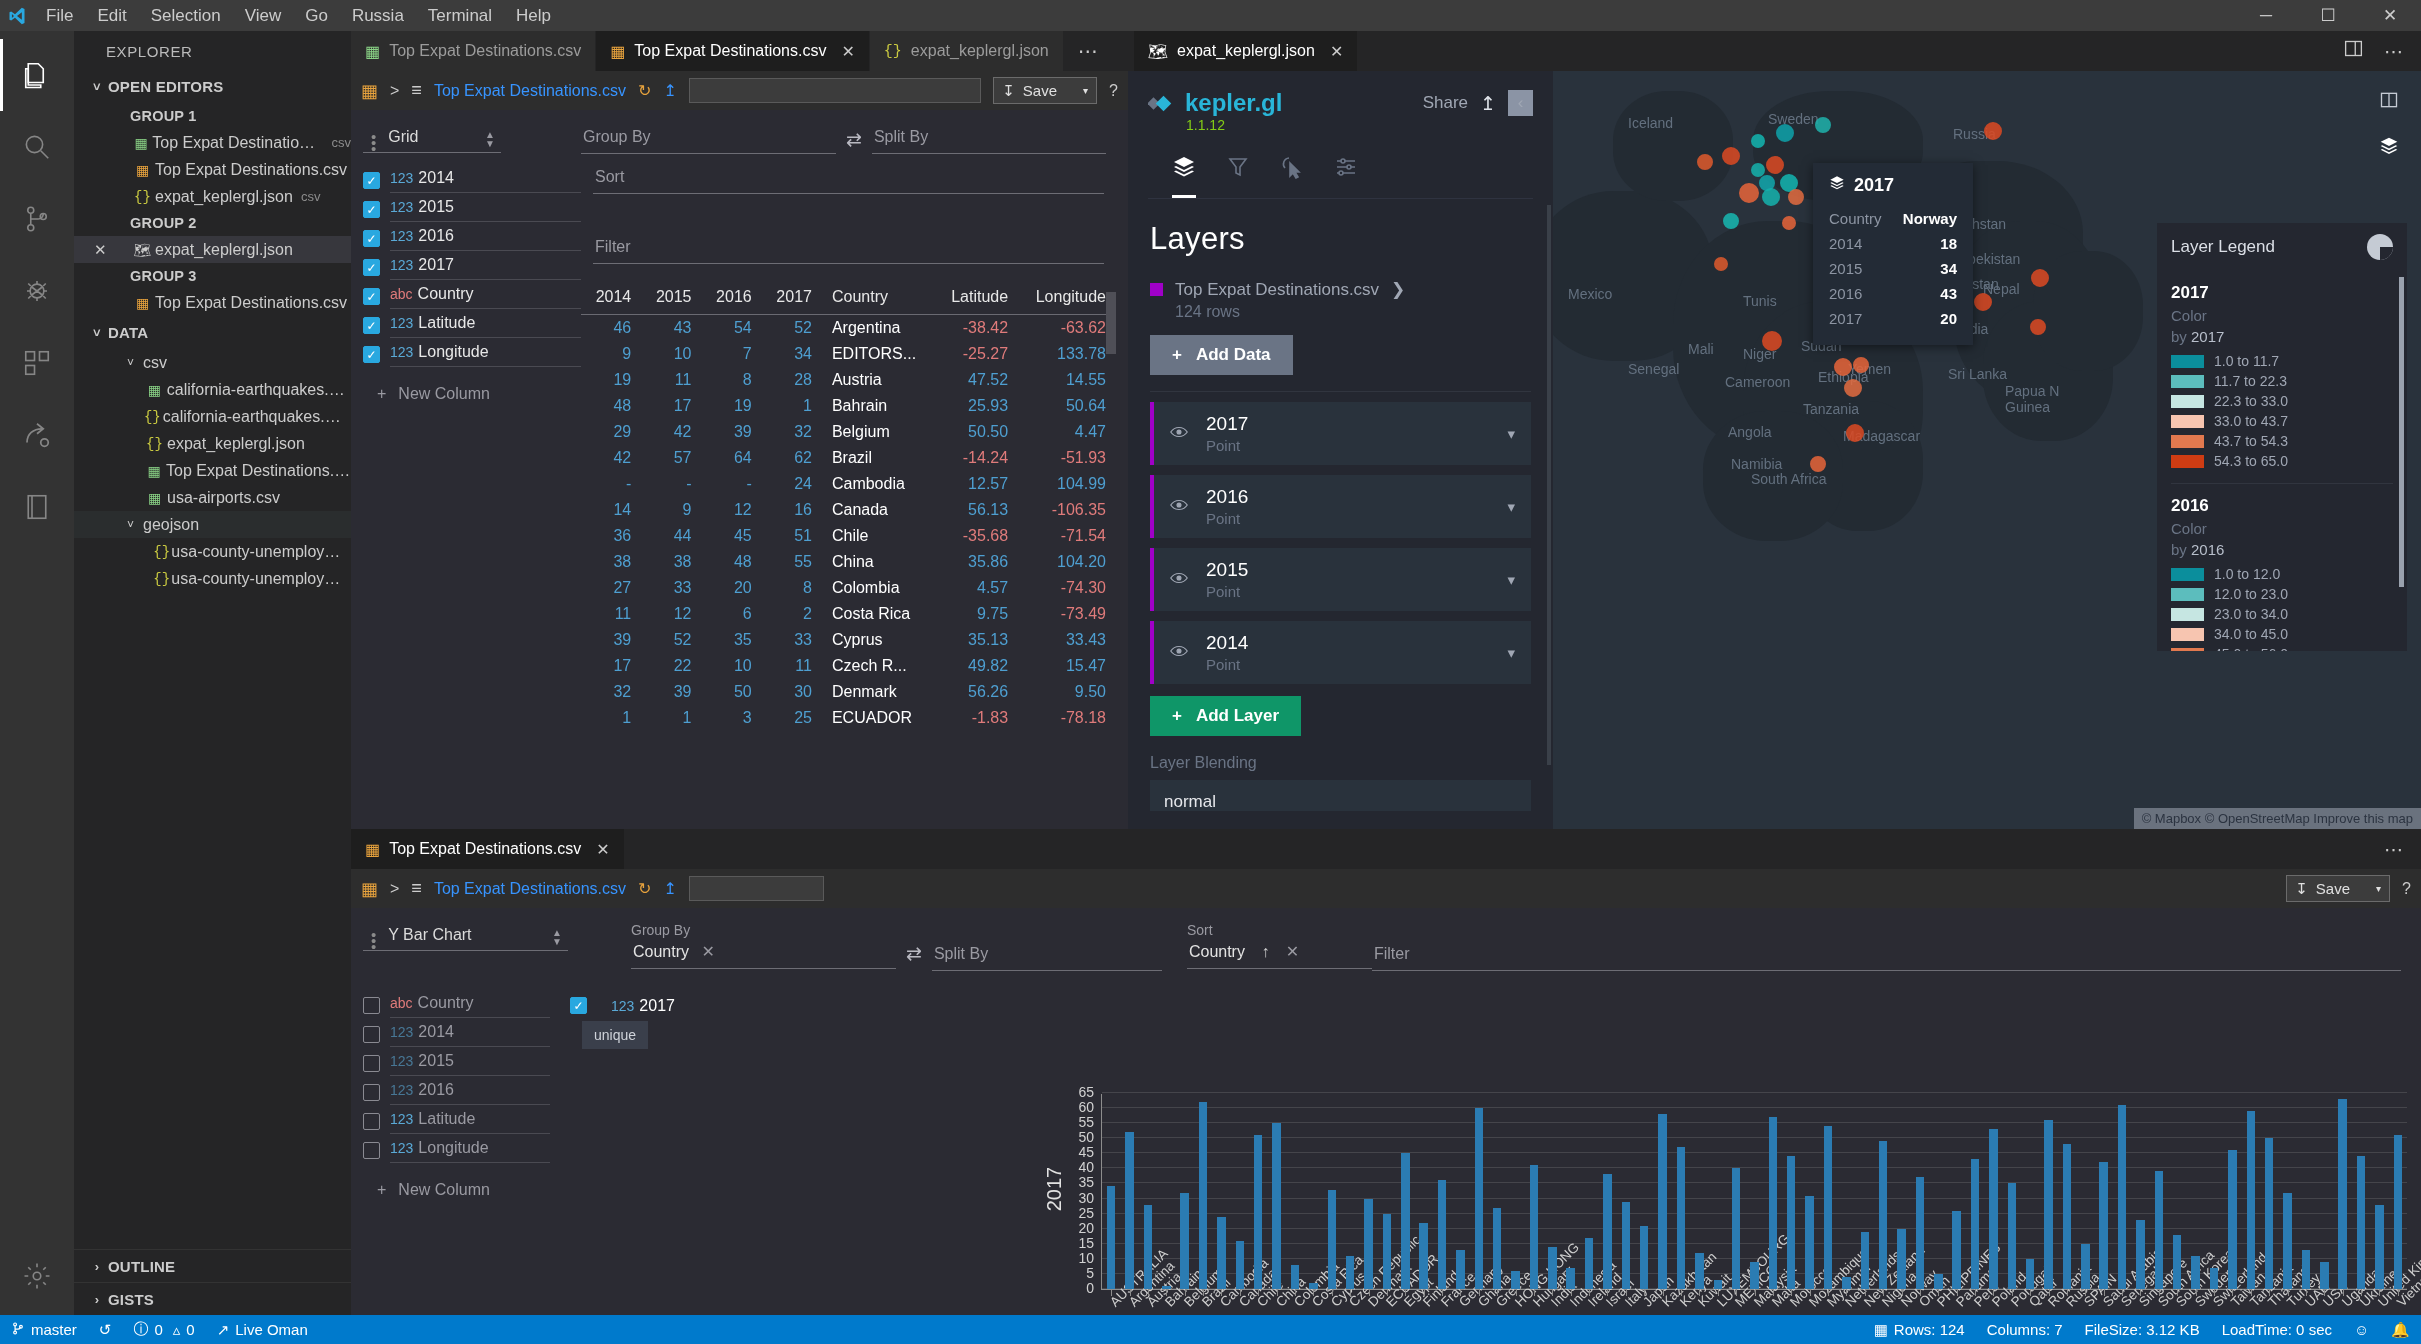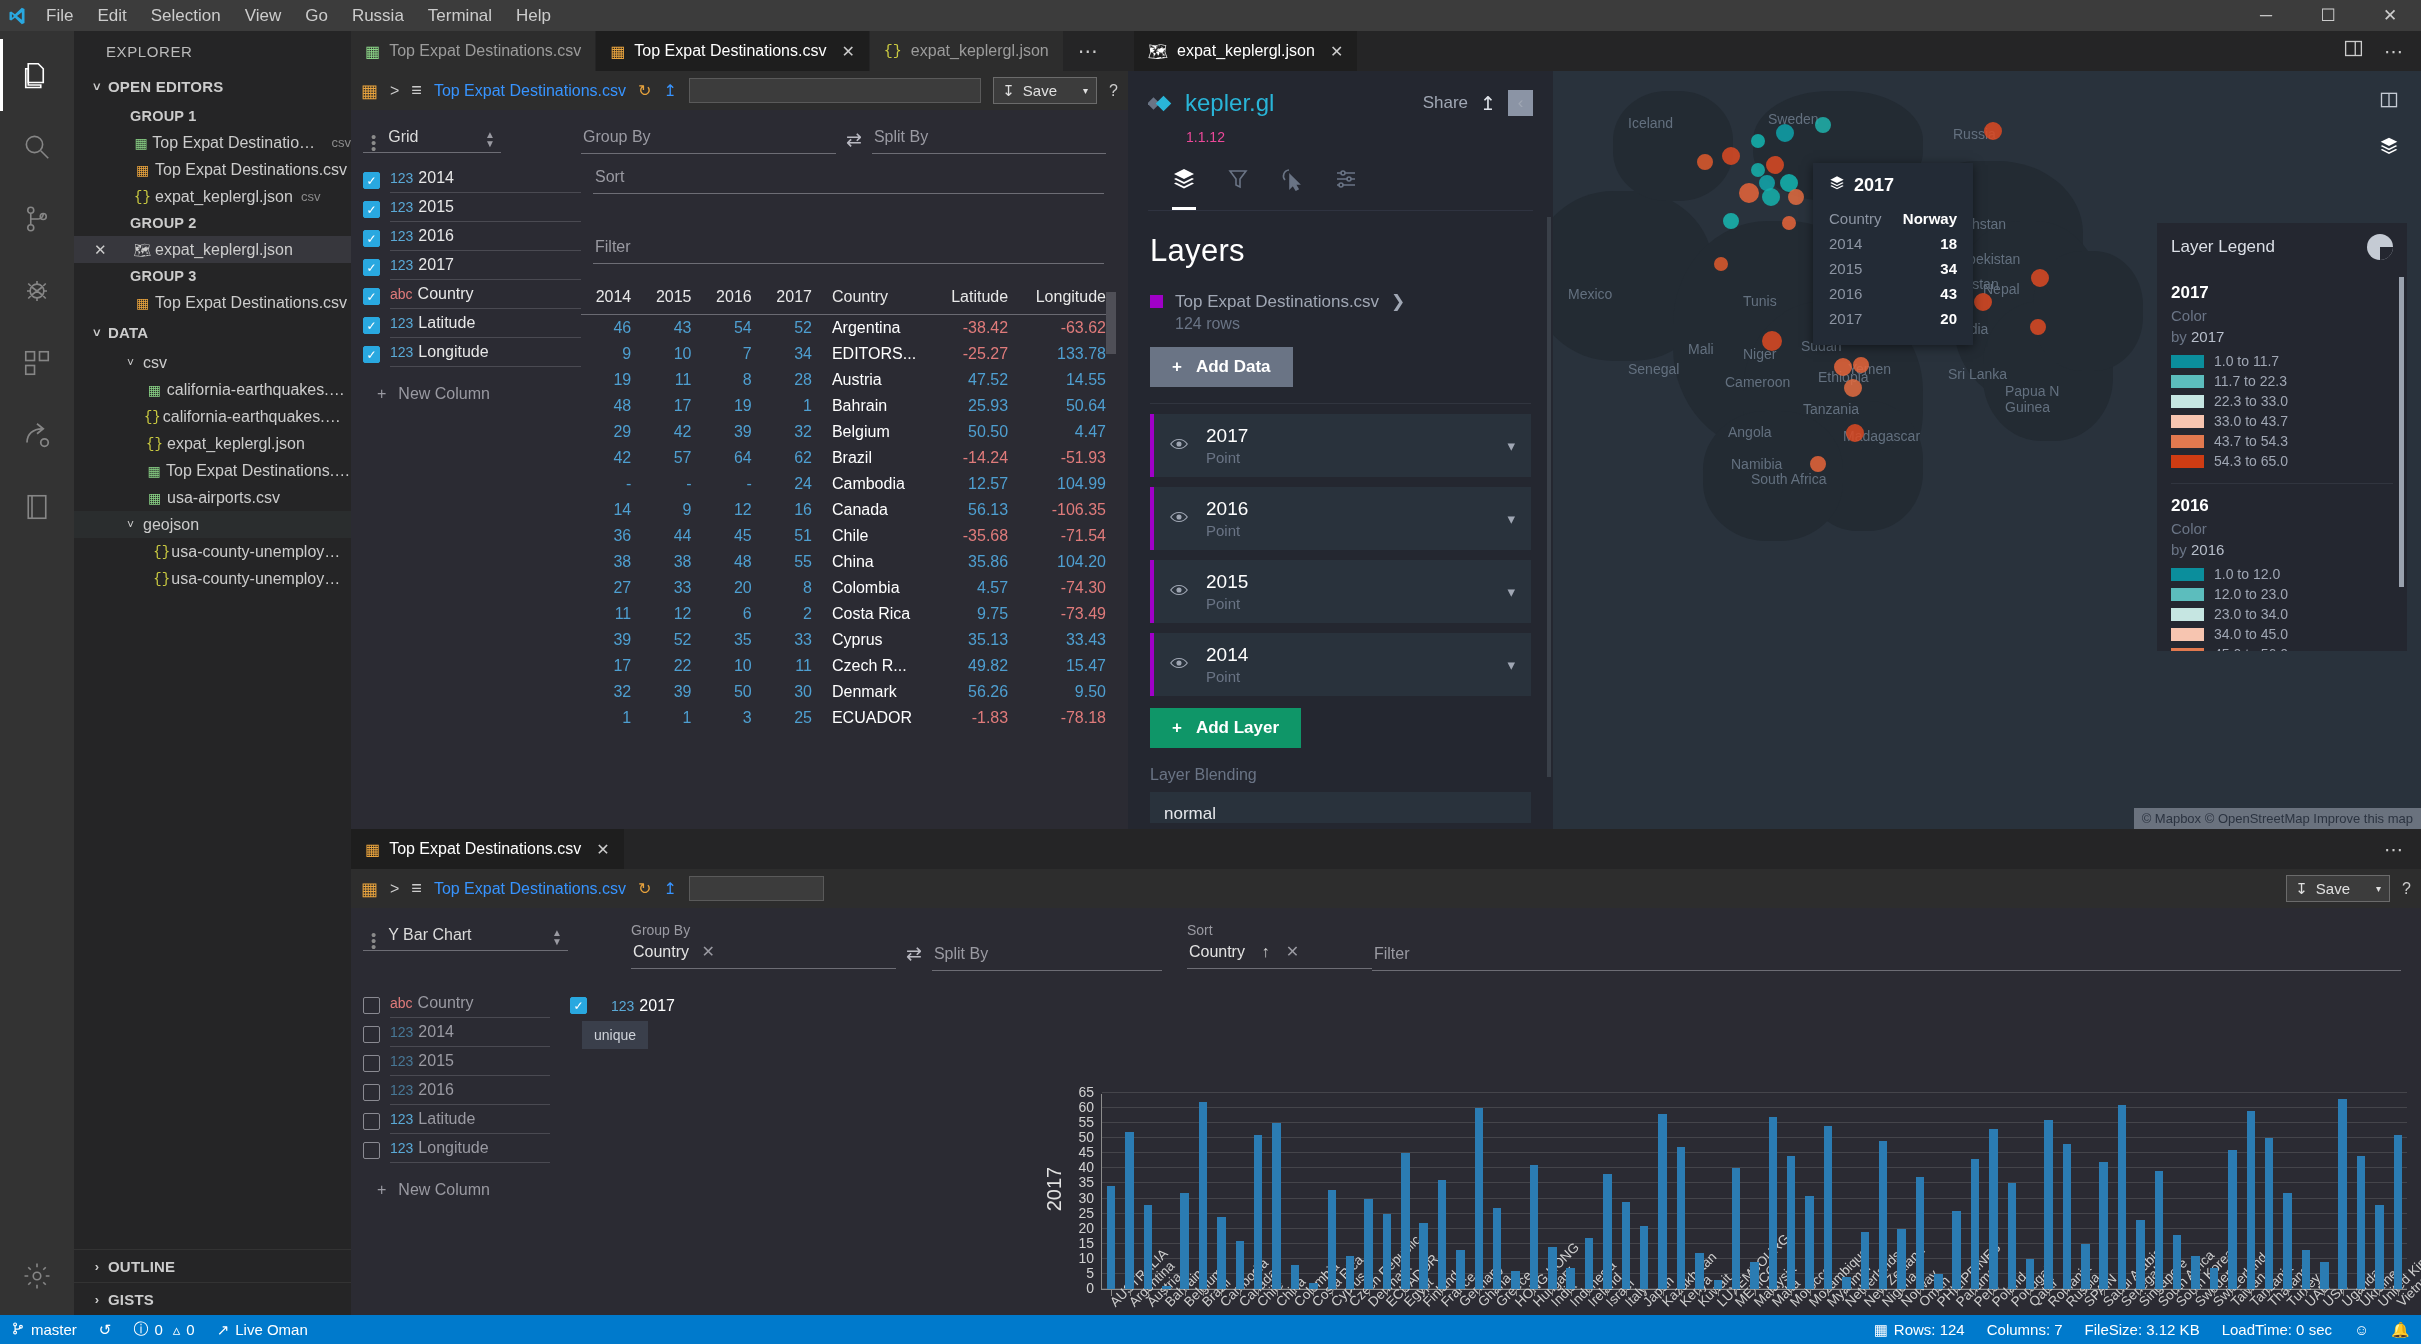--- a/index.html
+++ b/index.html
@@ -102,22 +102,22 @@
   table.dg td { padding:4px 10px; text-align:right; color:#4e9fd1; white-space:nowrap;}
   table.dg td.cname { color:#ffffff; text-align:left; }
   table.dg td.neg { color:#e07b7b; }
   .vscroll { position:absolute; right:0; top:8px; width:10px; height:62px; background:#4f4f57; }
 
   
   .kep { position:absolute; left:1128px; top:71px; width:425px; height:758px; background:#242730; }
   .kep-head { padding:18px 20px 0 20px; }
   .kep-title { display:flex; align-items:center; gap:11px; }
   .kep-logo { width:26px; height:20px; position:relative; }
-  .kep-name { color:#29b5d8; font-size:24px; font-weight:normal; }
-  .kep-ver { color:#ec4899; font-size:14px; padding-left:38px; margin-top:12px;}
+  .kep-name { color:#29b5d8; font-size:24px; font-weight:bold; }
+  .kep-ver { color:#84cc16; font-size:14px; padding-left:38px; margin-top:0;}
   .kep-share { margin-left:auto; display:flex; align-items:center; gap:12px; }
   .kep-share span { color:#a0a7b4; font-size:17px; }
   .kep-collapse { background:#8b94a5; color:#242730; width:25px; height:26px;
     display:flex; align-items:center; justify-content:center; font-size:14px; }
   .kep-tabs { display:flex; gap:30px; padding:22px 0 0 24px; border-bottom:1px solid #2f3340;}
   .kep-tab { padding-bottom:11px; color:#6a7485; font-size:20px; position:relative; }
   .kep-tab.active { color:#ffffff; border-bottom:3px solid #ffffff; }
   .kep-body { padding:22px 22px 0 22px; height:612px; position:relative; overflow:hidden;}
   .kep-h1 { font-size:31px; color:#ffffff; font-weight:normal; margin-bottom:22px; letter-spacing:.3px;}
   .ds-row { display:flex; align-items:center; gap:12px; font-size:17px; color:#a0a7b4; }

